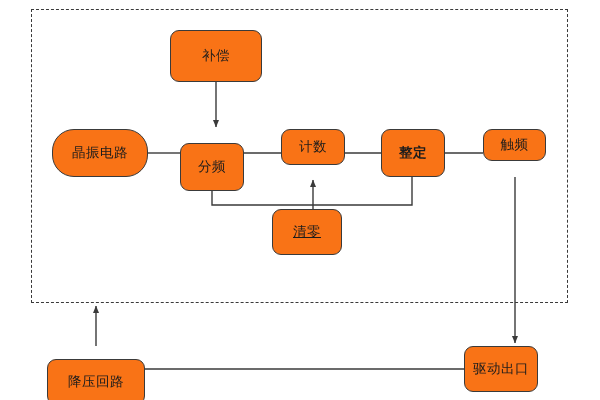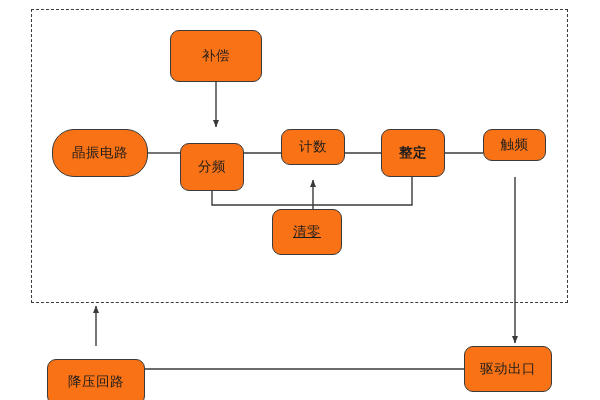--- a/index.html
+++ b/index.html
@@ -109,18 +109,18 @@
       </div>
       <div class="node" style="left: 483px; top: 129px; width: 63px; height: 32px;">
         <span class="node-label">触频</span>
       </div>
       <div class="node" style="left: 272px; top: 209px; width: 70px; height: 46px; text-decoration: underline;">
         <span class="node-label">清零</span>
       </div>
       <div class="node" style="left: 47px; top: 346px; width: 98px; height: 46px; margin-top: 13px;">
         <span class="node-label">降压回路</span>
       </div>
-      <div class="node" style="left: 464px; top: 346px; width: 88px; height: 46px;">
+      <div class="node" style="left: 464px; top: 346px; width: 74px; height: 46px;">
         <span class="node-label">驱动出口</span>
       </div>
     </div>
 
 </div>
 
 </body></html>

